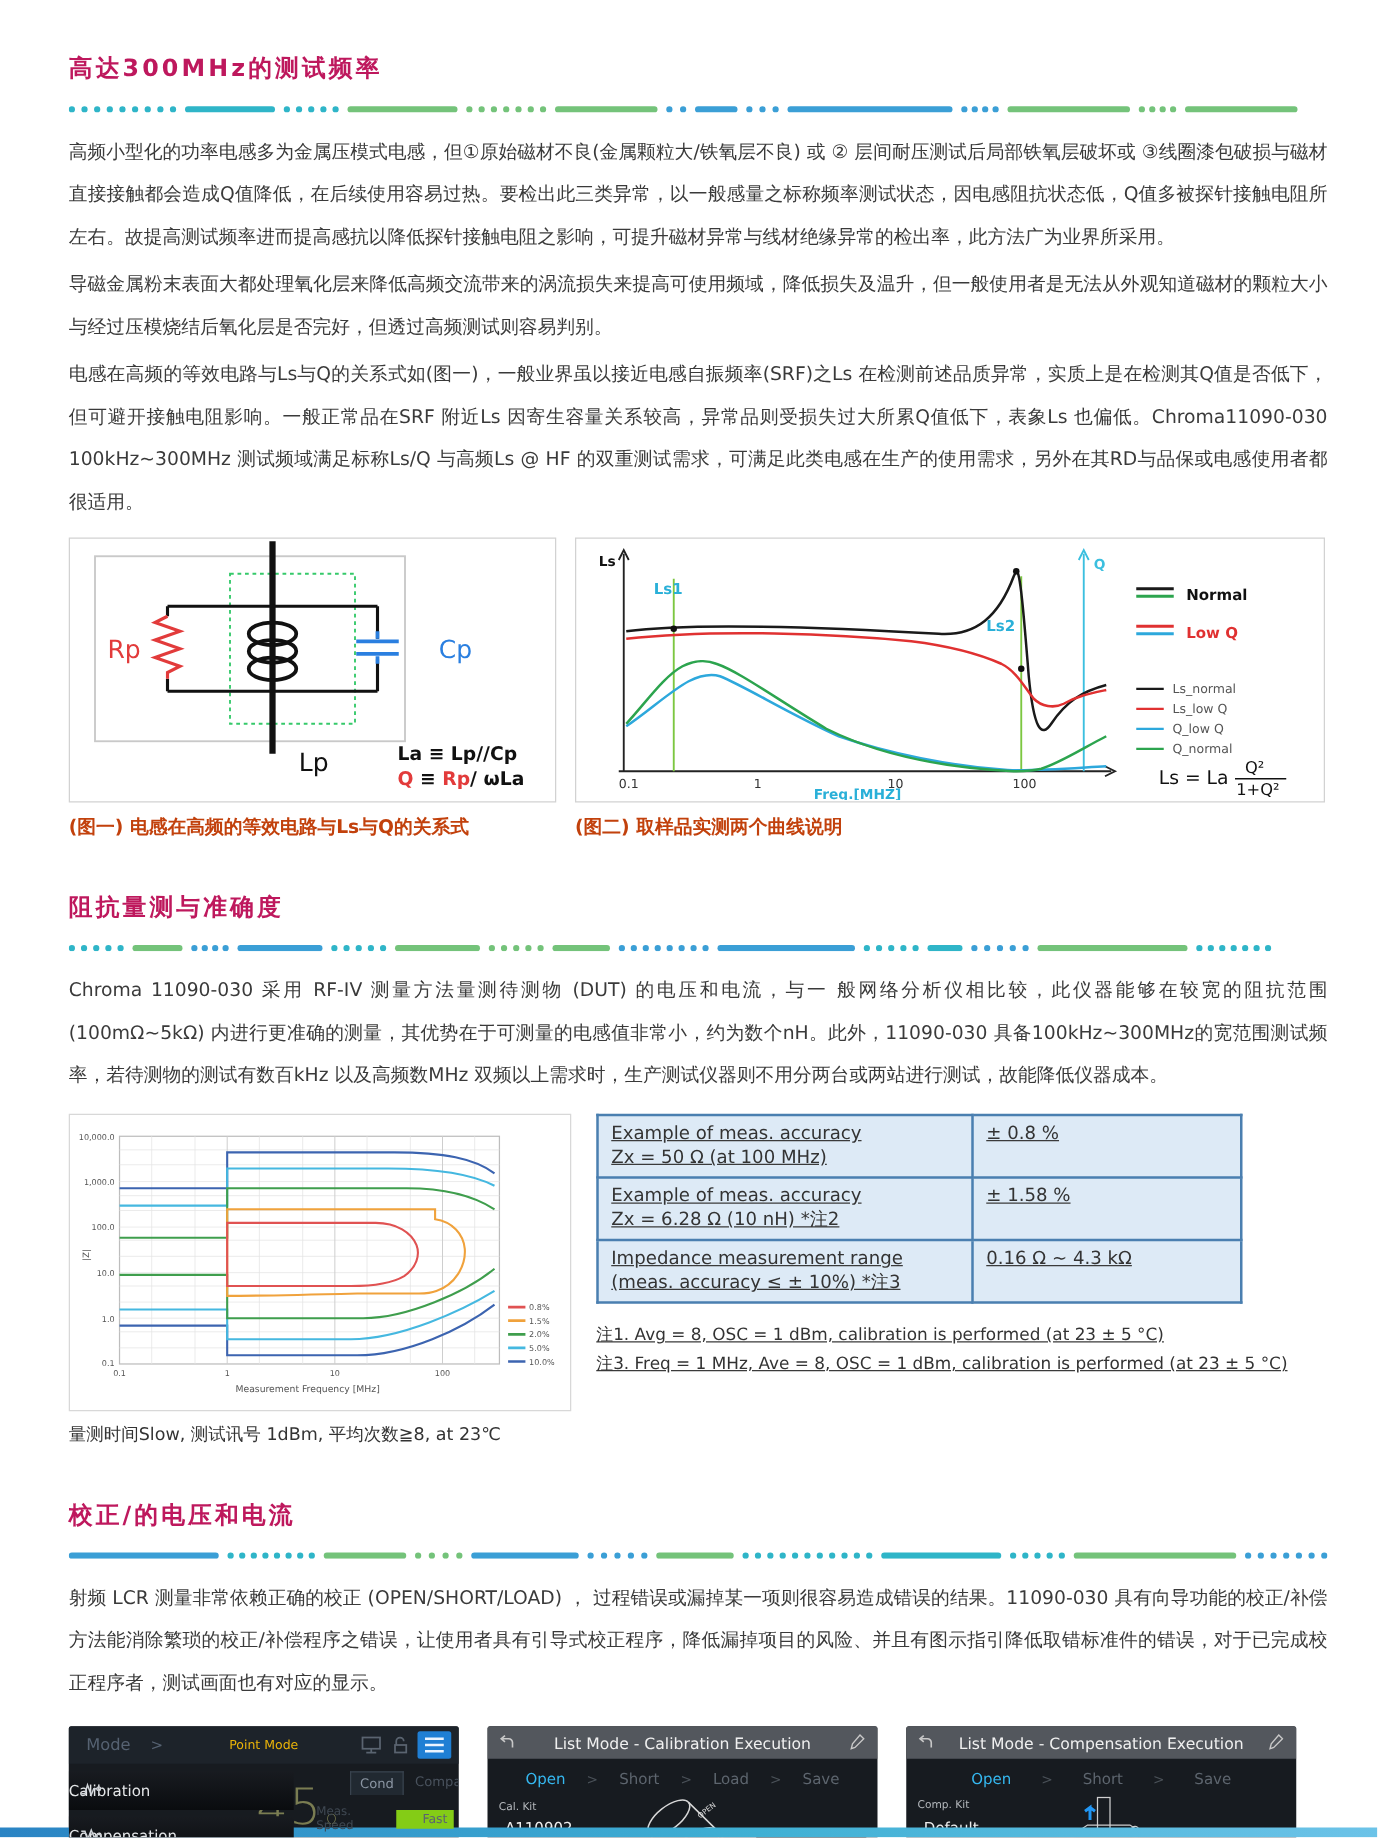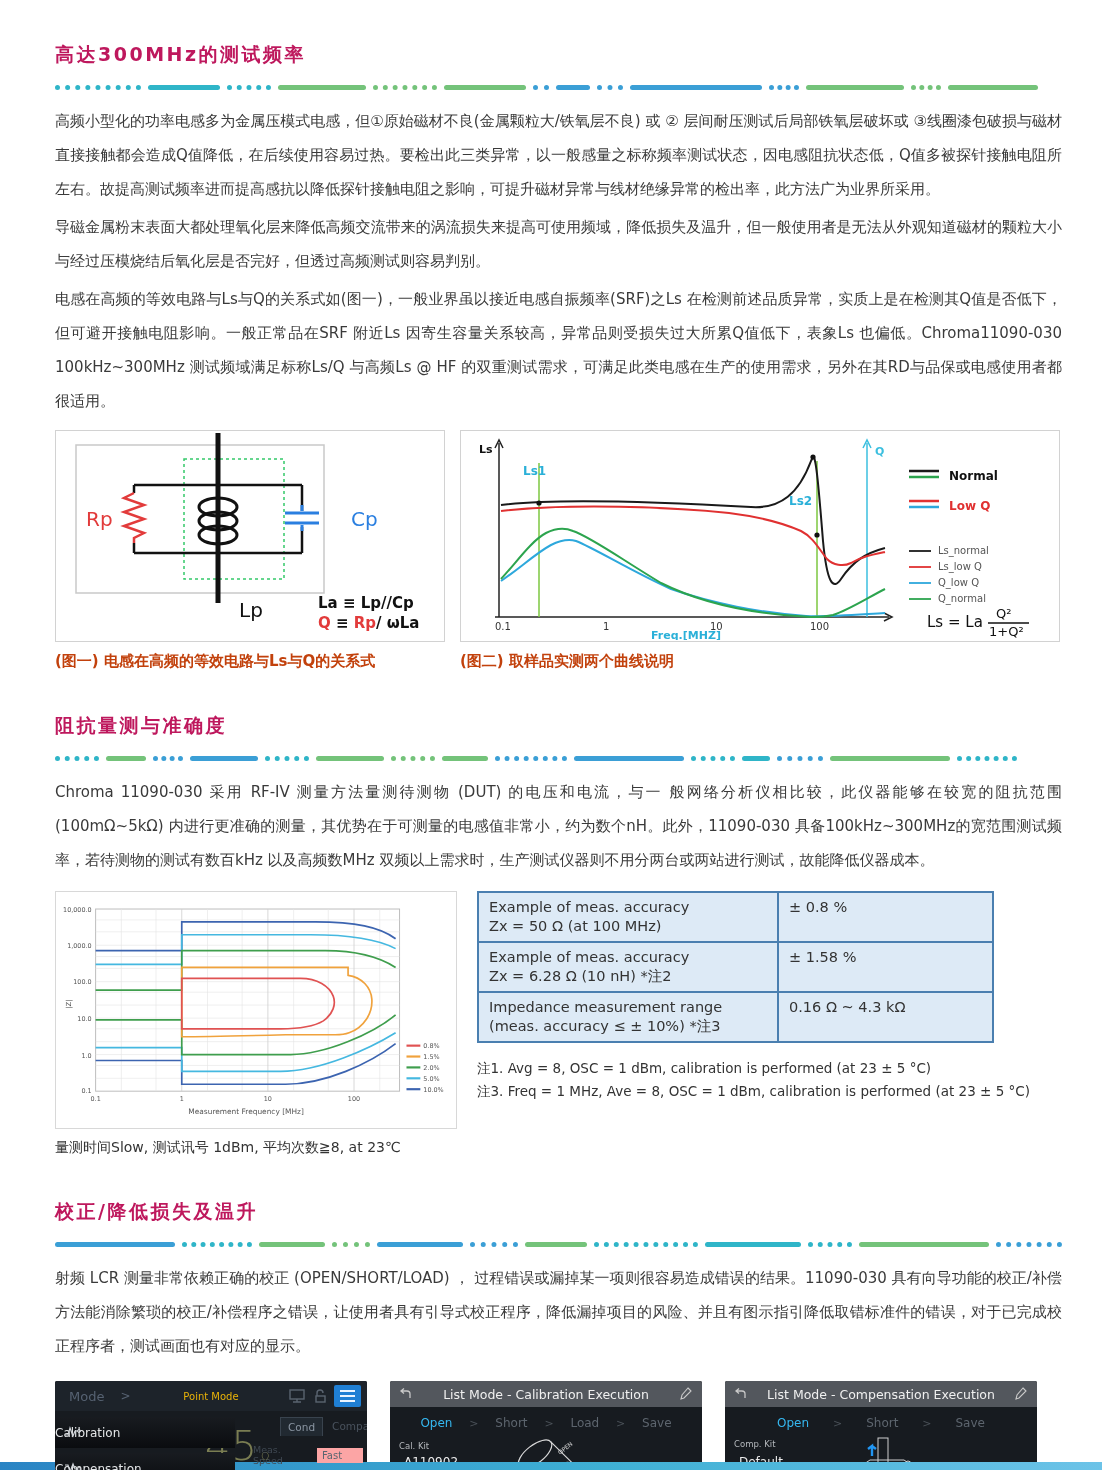--- a/index.html
+++ b/index.html
@@ -16,21 +16,21 @@
   .c1 { color:#2fb5c8; } .c2 { color:#74c37a; } .c3 { color:#3b9fd6; }
 
   p.body { font-size:15px; line-height:34px; text-align:justify; color:#3a3a3a; margin-bottom:4px; }
 
   .figrow { display:flex; gap:15px; margin-top:12px; }
   .figbox { background:#fff; border:1.5px solid #d2d2d2; position:relative; }
   .figcaption { font-size:15px; font-weight:600; color:#c2410c; margin-top:10px; }
 
   .measrow { display:flex; gap:20px; margin-top:14px; }
   .chartbox { width:402px; height:238px; border:1.5px solid #d8d8d8; background:#fff; padding:2px; }
-  .meascol { flex:1; }
+  .meascol { flex:1;text-decoration:underline; }
   table.acc { border-collapse:collapse; width:517px; }
   table.acc td { border:2px solid #4a7fb0; background:#ddeaf6; font-size:14.5px; color:#333; padding:5px 10px; line-height:19px; vertical-align:top; }
   table.acc td.lab { width:300px; }
   .notes { margin-top:14px; font-size:13.5px; color:#333; line-height:23px; }
   .chartnote { font-size:14px; color:#333; margin-top:10px; }
 
   .screens { display:flex; gap:23px; margin-top:18px; }
   .scrcol { width:312px; }
   .screen { position:relative; width:312px; height:210px; background:#171b20; overflow:hidden; border-radius:2px; }
 
@@ -47,21 +47,21 @@
   .s1item .mico { position:absolute; left:9px; top:7px; }
   .read { position:absolute; font-weight:300; z-index:1; letter-spacing:1px; }
   .read b { font-weight:300; font-size:40px; }
   .read s { text-decoration:none; font-size:11px; margin-left:3px; }
   .s1panel { position:absolute; left:198px; top:36px; width:110px; height:140px; z-index:1; }
   .s1tabs { display:flex; gap:2px; font-size:10.5px; margin-bottom:8px;padding-left:27px; }
   .s1tab { padding:3px 7px; color:#49525d; }
   .s1tab.act { color:#8a95a2; background:#212931; border:1px solid #39434e; border-bottom:none; }
   .s1row { display:flex; justify-content:flex-end; align-items:center; gap:7px; margin-bottom:8px; }
   .s1lab { color:#3f4852; font-size:9.5px; }
-  .s1val { color:#5a6570; font-size:10px; background:#fca5a5; padding:2px 5px; min-width:46px; text-align:left; }
+  .s1val { color:#5a6570; font-size:10px; background:#84cc16; padding:2px 5px; min-width:46px; text-align:right; }
 
   
   .s2bar { position:relative; height:26px; background:#53575d; display:flex; align-items:center; justify-content:center; }
   .s2title { color:#f0f0f0; font-size:12.5px; }
   .s2back { position:absolute; left:8px; top:7px; }
   .s2pen { position:absolute; right:10px; top:6px; }
   .steps { display:flex; align-items:center; justify-content:space-around; padding:0 22px; height:26px; margin-top:3px; font-size:12px; }
   .step { color:#5d656e; }
   .step.on { color:#35b8f0; }
   .stepsep { color:#4a5158; font-size:11px; }
@@ -294,21 +294,21 @@
       </tbody>
           </table>
       <div class="notes">
         <div>注1.  Avg = 8, OSC = 1 dBm, calibration is performed (at 23 ± 5 °C)</div>
         <div>注3.  Freq = 1 MHz, Ave = 8, OSC = 1 dBm, calibration is performed (at 23 ± 5 °C)</div>
       </div>
     </div>
   </div>
   <div class="chartnote">量测时间Slow, 测试讯号 1dBm, 平均次数≧8, at 23℃</div>
 
-  <h2 class="sec">校正/降低损失及温升</h2>
+  <h2 class="sec">校正/的电压和电流</h2>
   <div class="sep">
     <span class="ds c3" style="width:120px"></span>
         <span class="dt c1" style="width:70px"></span>
     <span class="ds c2" style="width:66px"></span>
         <span class="dt c2" style="width:38px"></span>
     <span class="ds c3" style="width:86px"></span>
         <span class="dt c3" style="width:48px"></span>
     <span class="ds c2" style="width:62px"></span>
         <span class="dt c1" style="width:104px"></span>
     <span class="ds c1" style="width:96px"></span>

